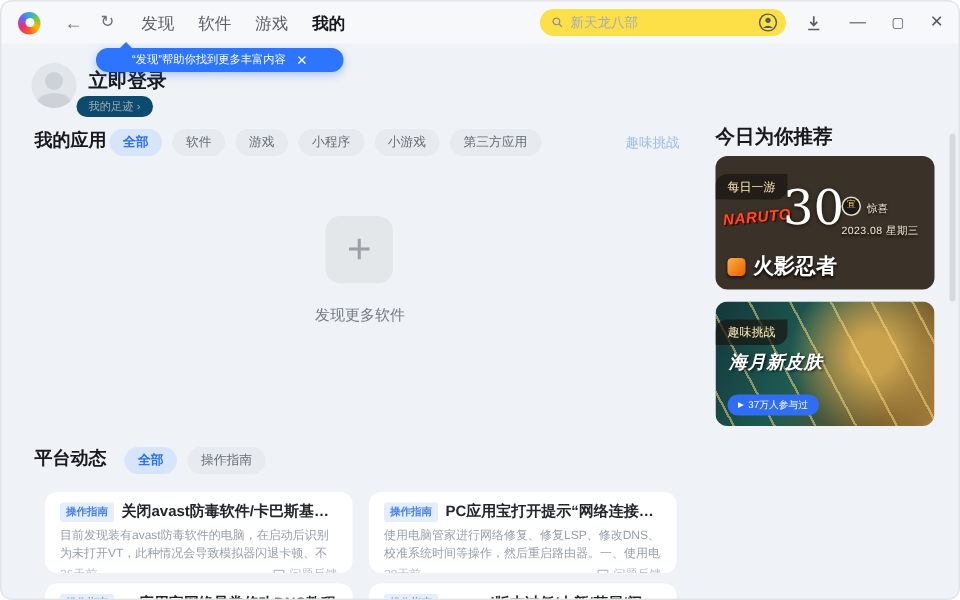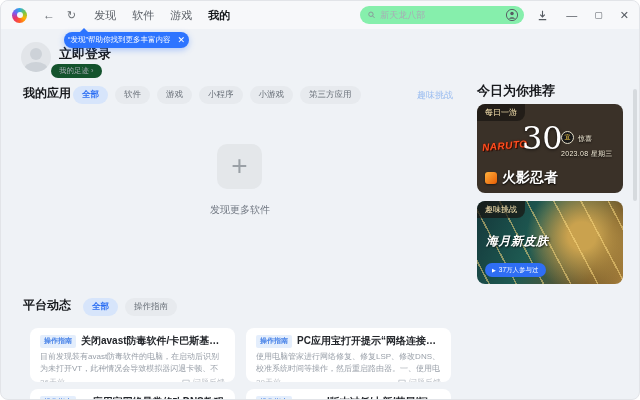--- a/index.html
+++ b/index.html
@@ -10,38 +10,38 @@
   .titlebar{position:absolute;top:0;left:0;right:0;height:28px;background:#f7f8fa;display:flex;align-items:center;}
   .logo{width:15px;height:15px;border-radius:50%;margin-left:11px;flex:none;position:relative;
         background:conic-gradient(#29abe2,#7ac943,#ffb400,#ff5a2a,#e8336d,#7a5af5,#29abe2);}
   .logo::after{content:"";position:absolute;inset:4.5px;background:#f7f8fa;border-radius:50%;}
   .nav-glyph{color:#6b7075;font-size:12px;line-height:1;cursor:default;}
   .back{margin-left:16px;}
   .refresh{margin-left:12px;font-size:11px;}
   .tabs{display:flex;gap:16px;margin-left:18px;font-size:11px;color:#5c6168;}
   .tab{cursor:default;}
   .tab.active{color:#15181c;font-weight:bold;}
-  .search{position:absolute;left:359px;top:5px;width:164px;height:18px;background:#86efac;border-radius:9px;display:flex;align-items:center;padding:0 8px;box-sizing:border-box;gap:5px;}
+  .search{position:absolute;left:359px;top:5px;width:164px;height:18px;background:#fde047;border-radius:9px;display:flex;align-items:center;padding:0 8px;box-sizing:border-box;gap:5px;}
   .search input{border:none;background:transparent;font-size:9px;color:#6a7078;outline:none;width:100%;padding:0;font-family:inherit;}
   .search input::placeholder{color:#a7adb5;}
   .tb-right{position:absolute;right:10px;top:0;height:28px;display:flex;align-items:center;gap:17px;}
   .winbtn{font-size:11px;color:#565b62;line-height:1;}
   .maxbtn{font-size:9px;}
 
   
-  .tooltip{position:absolute;left:63px;top:31px;height:16px;background:#2d74ff;color:#fff;font-size:7.5px;line-height:16px;padding:0 4px;border-radius:9px;display:flex;align-items:center;gap:7px;box-shadow:0 2px 6px rgba(45,116,255,.35);z-index:5;}
+  .tooltip{position:absolute;left:63px;top:31px;height:16px;background:#2d74ff;color:#fff;font-size:7.5px;line-height:16px;padding:0 24px;border-radius:9px;display:flex;align-items:center;gap:7px;box-shadow:0 2px 6px rgba(45,116,255,.35);z-index:5;}
   .tooltip::before{content:"";position:absolute;top:-4px;left:16px;border-left:4px solid transparent;border-right:4px solid transparent;border-bottom:4px solid #2d74ff;}
   .tooltip .close{font-size:9px;line-height:16px;}
 
   
   .avatar{position:absolute;left:20px;top:41px;width:30px;height:30px;border-radius:50%;background:#e2e5e9;overflow:hidden;}
   .avatar::before{content:"";position:absolute;left:9px;top:6px;width:12px;height:12px;border-radius:50%;background:#cdd2d8;}
   .avatar::after{content:"";position:absolute;left:3px;top:20px;width:24px;height:16px;border-radius:50%;background:#cdd2d8;}
   .login-name{position:absolute;left:58px;top:44px;font-size:13px;font-weight:bold;color:#17191d;}
-  .login-sub{position:absolute;left:50px;top:63px;font-size:7.5px;color:#a3a9b0;background:#14532d;border-radius:8px;padding:2px 8px;}
+  .login-sub{position:absolute;left:50px;top:63px;font-size:7.5px;color:#a3a9b0;background:#0c4a6e;border-radius:8px;padding:2px 8px;}
 
   
   .sec-title{position:absolute;font-size:12px;font-weight:bold;color:#17191d;}
   .pillrow{position:absolute;display:flex;gap:7px;}
   .pill{font-size:8.5px;padding:3px 9px;border-radius:9px;background:#e7eaee;color:#666d76;white-space:nowrap;}
   .pill.active{background:#d7e5fb;color:#2b6ef3;font-weight:bold;text-align:center;}
   .more-link{position:absolute;left:416px;top:88px;font-size:9px;color:#9bbdf0;}
   .plus-tile{position:absolute;left:216px;top:143px;width:45px;height:45px;border-radius:10px;background:#e4e7ea;display:flex;align-items:center;justify-content:center;}
   .plus-glyph{font-size:28px;font-weight:200;color:#9aa0a6;line-height:1;margin-top:-2px;}
   .discover-label{position:absolute;left:150px;top:202px;width:178px;text-align:center;font-size:10px;color:#737a84;}
@@ -51,21 +51,21 @@
   .card-daily{top:103px;height:89px;background:
       radial-gradient(circle at 86% 24%, #ded4c4 0 9%, rgba(222,212,196,0) 26%),
       radial-gradient(circle at 74% 58%, #8f7146 0 16%, rgba(143,113,70,0) 45%),
       radial-gradient(circle at 12% 78%, #7d5a33 0 12%, rgba(125,90,51,0) 40%),
       linear-gradient(105deg,#6b5136,#3a3028 60%,#262farc 100%);
     background-color:#3a3128;}
   .card-chal{top:200px;height:83px;background:
       repeating-linear-gradient(62deg, rgba(255,221,130,0) 0 10px, rgba(255,221,130,.5) 10px 11.5px, rgba(255,221,130,0) 11.5px 24px),
       radial-gradient(circle at 72% 42%, #caa24e 0 12%, rgba(202,162,78,0) 48%),
       linear-gradient(115deg,#14373a,#1e5a52 40%,#6e5426 80%,#a8803c);}
-  .rec-badge{position:absolute;left:0;top:0;font-size:8px;color:#ffeab5;background:rgba(25,22,18,.72);padding:3px 8px;border-radius:8px 0 8px 0;z-index:2;}
+  .rec-badge{position:absolute;left:0;top:12px;font-size:8px;color:#ffeab5;background:rgba(25,22,18,.72);padding:3px 8px;border-radius:8px 0 8px 0;z-index:2;}
   .naruto-logo{position:absolute;left:5px;top:36px;font-size:10px;font-weight:bold;font-style:italic;color:#ff4d1f;text-shadow:0 0 2px #5a1400,1px 1px 0 #2a0a00;transform:rotate(-5deg);letter-spacing:.5px;}
   .day-num{position:absolute;left:45px;top:15px;font-size:32px;font-family:"DejaVu Serif","Liberation Serif",serif;color:#fff;text-shadow:0 1px 3px rgba(0,0,0,.65);}
   .seal{position:absolute;left:84px;top:27px;width:11px;height:11px;border-radius:50%;background:#191919;border:1px solid #e5dfc9;color:#ffd34d;font-size:6px;text-align:center;line-height:11px;box-sizing:content-box;}
   .seal-tag{position:absolute;left:101px;top:30px;font-size:7px;color:#f2ead6;text-shadow:0 1px 2px #000;}
   .day-date{position:absolute;left:84px;top:45px;font-size:7px;color:#f2ead6;text-shadow:0 1px 2px #000;letter-spacing:.3px;}
   .game-row{position:absolute;left:8px;bottom:6px;display:flex;align-items:center;gap:5px;}
   .game-ico{width:12px;height:12px;border-radius:3px;background:linear-gradient(135deg,#ffb13d,#e85d04);box-shadow:0 1px 2px rgba(0,0,0,.5);}
   .game-name{font-size:14px;color:#fff;font-weight:bold;text-shadow:0 1px 2px #000;}
   .chal-text{position:absolute;left:9px;top:32px;font-style:italic;font-weight:900;color:#fff;font-size:12px;line-height:1.35;text-shadow:1px 1px 2px rgba(0,0,0,.75);letter-spacing:.5px;}
   .chal-pill{position:absolute;left:8px;bottom:7px;background:#2f6ef4;color:#fff;font-size:6.5px;padding:2.5px 7px;border-radius:9px;display:flex;align-items:center;gap:3px;}

